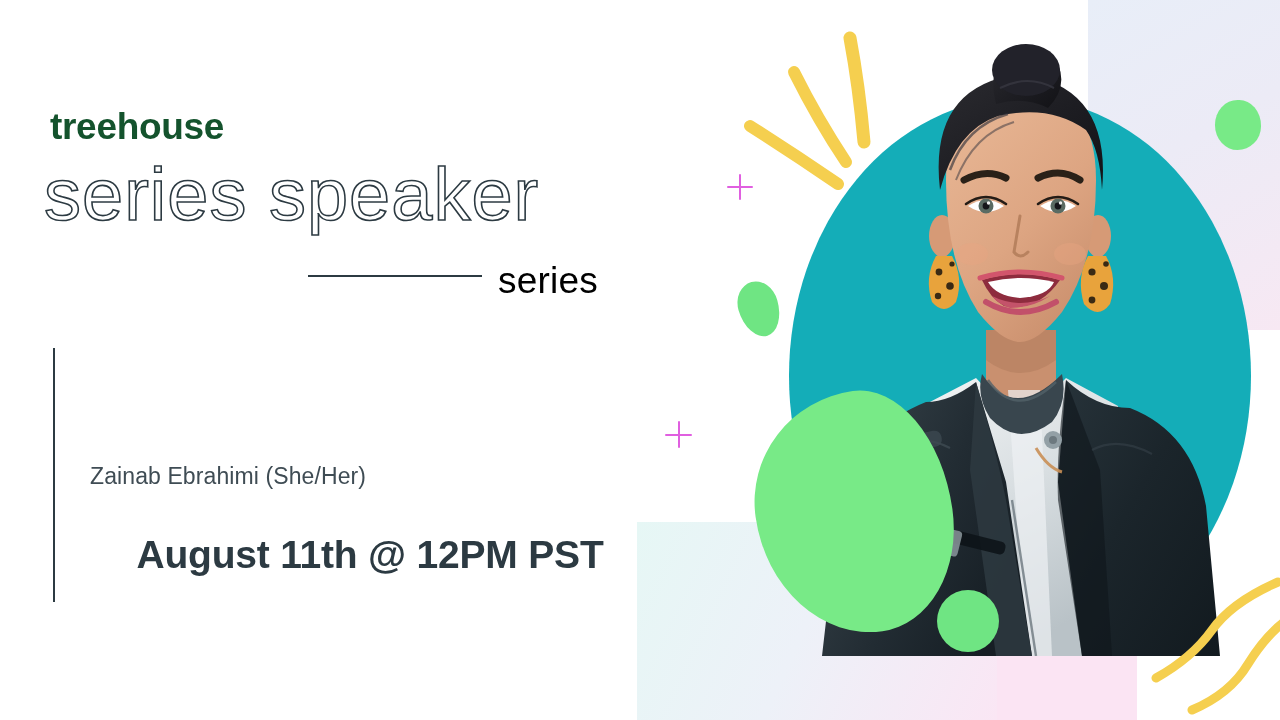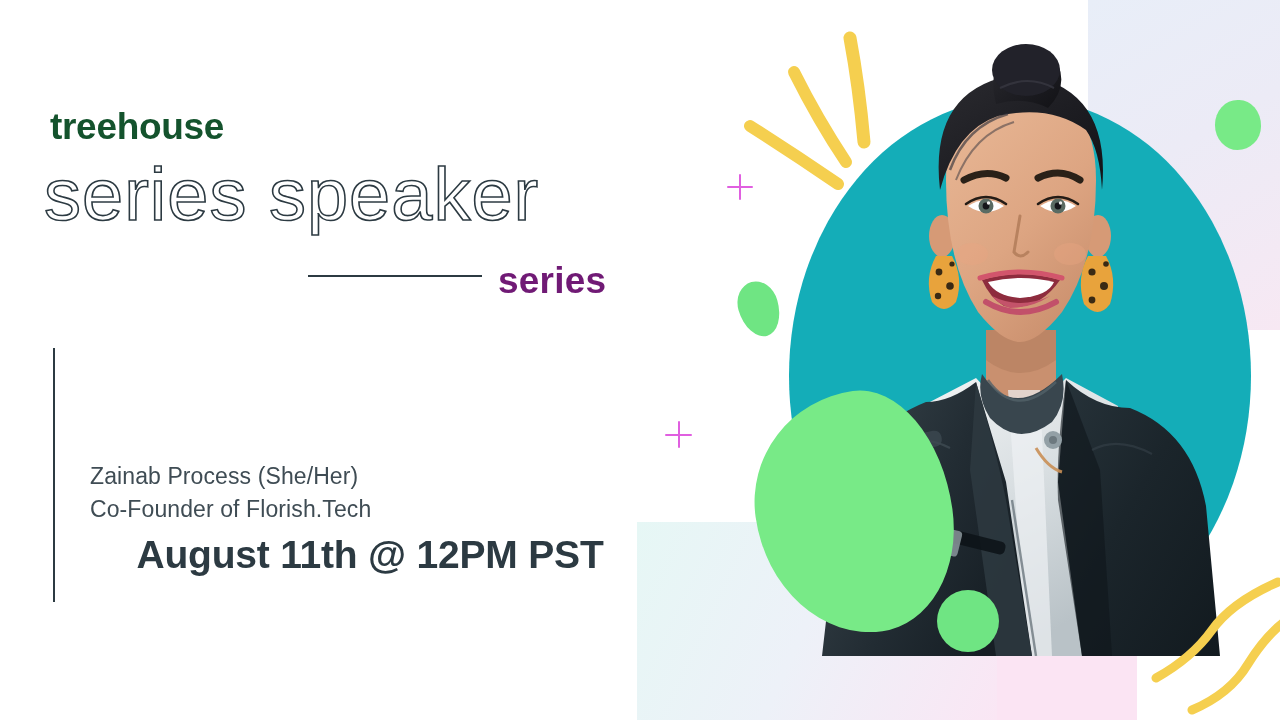--- a/index.html
+++ b/index.html
@@ -79,21 +79,21 @@
     line-height:1;color:transparent;
     -webkit-text-stroke:1.6px #2c3a42;
     white-space:nowrap;
   }
   .series-row{
     position:absolute;left:308px;top:252px;width:316px;height:48px;
     display:flex;align-items:center;gap:16px;
   }
   .series-rule{flex:0 0 174px;height:1.6px;background:#2c3a42;}
   .series-word{
-    font-size:37px;font-weight:700;color:#701a75;line-height:1;
+    font-size:37px;font-weight:400;color:#000000;line-height:1;
     letter-spacing:0.2px;
     margin-top:9px;
   }
 
   .vrule{
     position:absolute;left:53px;top:348px;width:1.6px;height:254px;
     background:#2c3a42;
   }
 
   .talk-title{
@@ -282,19 +282,18 @@
 
   <div class="series-row">
     <div class="series-rule"></div>
     <div class="series-word">series</div>
   </div>
 
   <div class="vrule"></div>
 
 
   <div class="speaker-block">
-    <div>Zainab Process (She/Her)</div>
-    <div>Co-Founder of Florish.Tech</div>
+    <div>Zainab Ebrahimi (She/Her)</div>
   </div>
 
   <div class="datetime">August 11th @ 12PM PST</div>
 
 </div>
 
 </body></html>

